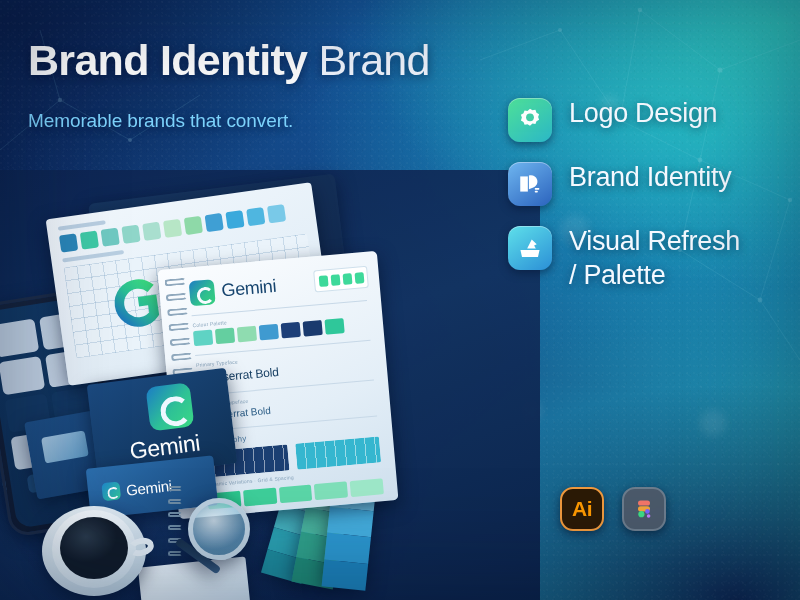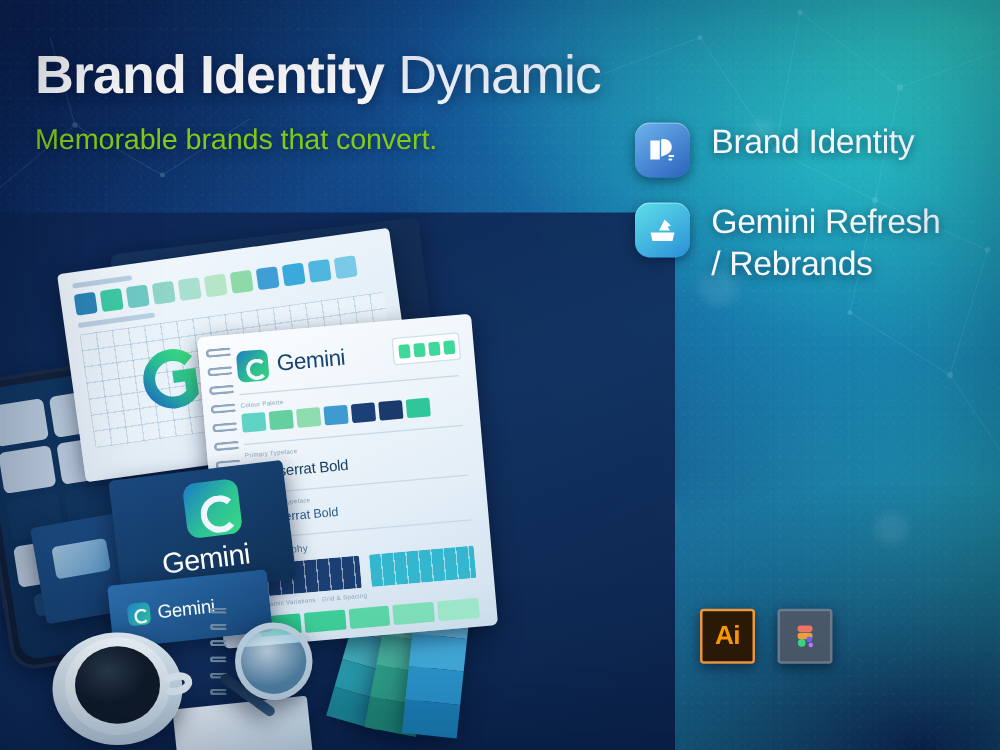--- a/index.html
+++ b/index.html
@@ -50,21 +50,21 @@
     white-space:nowrap;
   }
   .h1 .b{ font-weight:bold; }
   .h1 .r{ font-weight:normal; color:#f2f7ff; }
   .h2{
     font-size:34px; line-height:46px; font-weight:normal; color:#eef5ff;
     letter-spacing:-.4px; margin-top:2px; white-space:nowrap;
     text-shadow:0 2px 9px rgba(0,10,40,.5);
   }
   .tag{
-    margin-top:12px; font-size:23px; font-weight:normal; color:#84cc16;
+    margin-top:24px; font-size:19px; font-weight:normal; color:#7dd3fc;
     letter-spacing:-.1px; text-shadow:0 2px 8px rgba(0,10,40,.5);
   }
 
   
   .features{ position:absolute; left:508px; top:96px; }
   .feat{ display:flex; align-items:flex-start; margin-bottom:18px; }
   .feat:last-child{ margin-bottom:0; }
   .ftile{
     width:44px; height:44px; border-radius:12px; flex:0 0 44px;
     margin-top:2px;
@@ -75,21 +75,21 @@
   .flabel{
     margin-left:17px; font-size:27px; line-height:34px; color:#f4f9ff;
     font-weight:normal; letter-spacing:-.3px;
     text-shadow:0 2px 8px rgba(2,16,44,.55);
   }
   .flabel .l2{ display:block; }
 
   
   .apps{ position:absolute; left:560px; top:487px; display:flex; gap:18px; }
   .app{
-    width:44px; height:44px; border-radius:3px;
+    width:44px; height:44px; border-radius:13px;
     display:flex; align-items:center; justify-content:center;
     font-size:21px; font-weight:bold; letter-spacing:-.5px;
     box-shadow:0 3px 10px rgba(2,14,38,.55);
   }
   .app-ai{ background:#2b1a06; border:2px solid #f09a3e; color:#ff9a00; }
   .app-fg{ background:#4b5a6b; border:2px solid #6d7d8d; position:relative; }
   .app-ps{ background:#001e36; border:2px solid #4ea3f7; color:#58b2ff; }
 
   
   .scene{ position:absolute; left:0; bottom:0; width:520px; height:420px; }
@@ -535,27 +535,36 @@
     <div class="obj brew"></div>
     <div class="obj handle"></div>
 
     <div class="obj mag-handle sh"></div>
     <div class="obj mag-glass sh"></div>
   </div>
 
   <div class="copy">
     <div class="h1">
       <span class="b">Brand Identity</span>
-      <span class="r">Dynamic</span>
+      <span class="r">Brand</span>
     </div>
     <div class="tag">Memorable brands that convert.</div>
   </div>
 
   <div class="features">
 
+    <div class="feat">
+      <div class="ftile" style="background:linear-gradient(145deg,#4fe39a 0%,#2bb7c6 100%)">
+        <svg viewBox="0 0 24 24" fill="#ffffff">
+          <path d="M12 1.6l2.3 1.5 2.7-.5 1 2.6 2.4 1.4-.9 2.6.9 2.6-2.4 1.4-1 2.6-2.7-.5L12 17.4 9.7 15.9l-2.7.5-1-2.6L3.6 12.4l.9-2.6-.9-2.6 2.4-1.4 1-2.6 2.7.5z"></path>
+          <circle cx="12" cy="9.5" r="3.6" fill="#43cfa8"></circle>
+        </svg>
+      </div>
+      <div class="flabel">Logo Design</div>
+    </div>
 
     <div class="feat">
       <div class="ftile" style="background:linear-gradient(145deg,#6fb6f0 0%,#2b63bd 100%)">
         <svg viewBox="0 0 24 24" fill="#ffffff">
           <path d="M3 5h7v14H3z"></path>
           <path d="M11 4.2c3.4-.9 6.6.7 7.6 3.9.9 3-.6 6-3.6 7.2l-4 1.6z"></path>
           <rect x="16.4" y="15.6" width="4.2" height="1.6" rx=".6"></rect>
           <rect x="16.4" y="18.2" width="2.8" height="1.6" rx=".6"></rect>
         </svg>
       </div>
@@ -563,22 +572,22 @@
     </div>
 
     <div class="feat">
       <div class="ftile" style="background:linear-gradient(145deg,#5ee0ea 0%,#2b8fd6 100%)">
         <svg viewBox="0 0 24 24" fill="#ffffff">
           <path d="M3.2 13.8h17.6l-1.4 6.4H4.6z"></path>
           <path d="M9.4 12.4l4.2-8.2 4.6 4.4-2.4 1 1.6 2.8z"></path>
         </svg>
       </div>
       <div class="flabel">
-        <span>Gemini Refresh</span>
-        <span class="l2">/ Rebrands</span>
+        <span>Visual Refresh</span>
+        <span class="l2">/ Palette</span>
       </div>
     </div>
 
   </div>
 
   <div class="apps">
     <div class="app app-ai">
       <span>Ai</span>
     </div>
     <div class="app app-fg">

